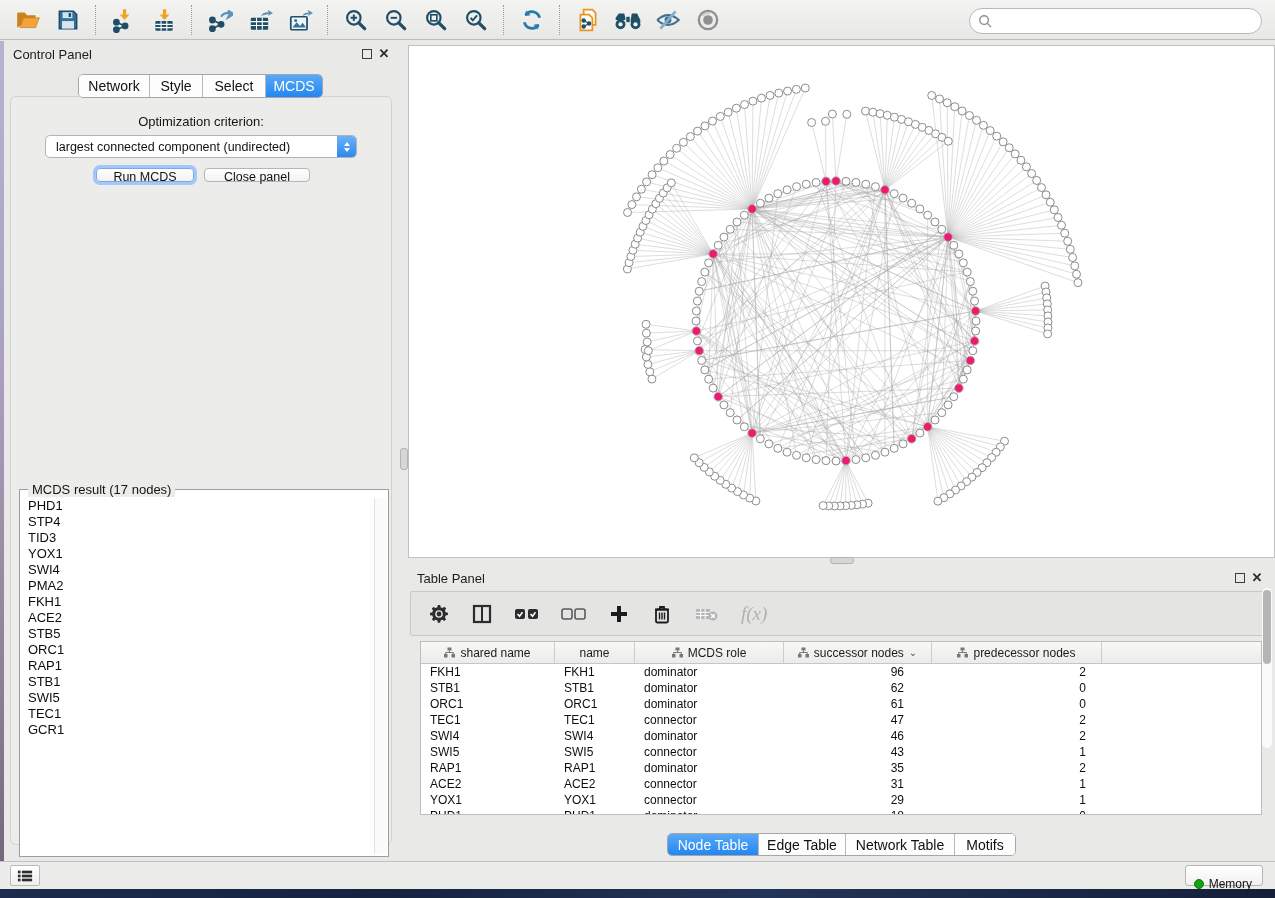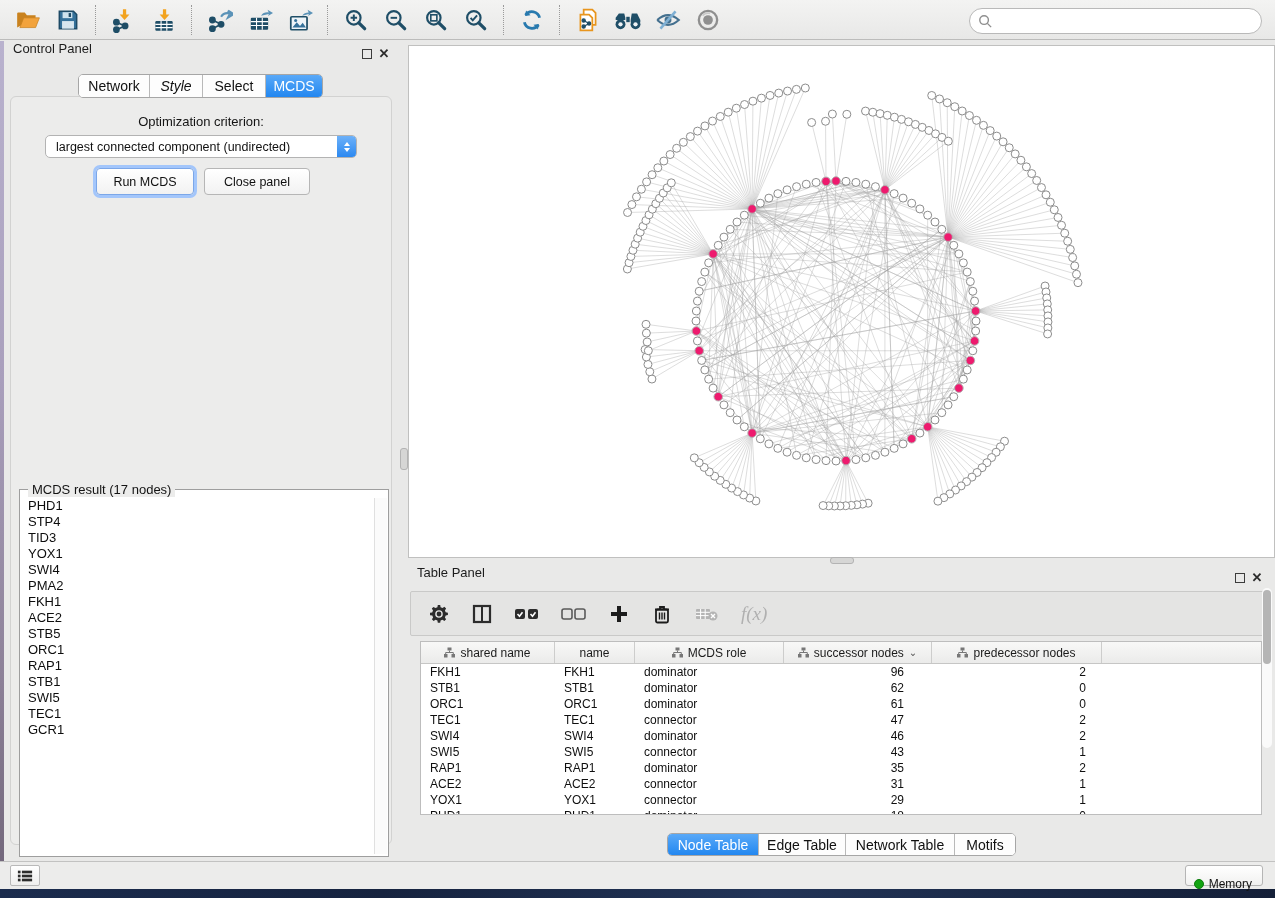--- a/index.html
+++ b/index.html
@@ -16,21 +16,21 @@
     background:linear-gradient(#f3f3f2,#e8e8e7);border-bottom:1px solid #bcbcbb;
     display:flex;align-items:center;padding-left:8px;box-sizing:border-box;}
   .tb{width:36px;height:34px;border:none;background:transparent;display:flex;
     align-items:center;justify-content:center;padding:0;margin:0 2px;cursor:pointer;}
   .sep{width:1px;height:30px;margin:0 7px;border-left:1px dotted #9a9a9a;}
   #search-box{position:absolute;right:13px;top:8px;width:283px;height:24px;background:#fff;
     border:1px solid #b9b9b9;border-radius:13px;display:flex;align-items:center;padding-left:8px;}
   #search-box input{border:none;outline:none;flex:1;height:18px;font-size:12px;background:transparent;}
   
   #control-panel{position:absolute;left:4px;top:41px;width:396px;height:819px;background:#e9e9e8;}
-  .panel-title-row{position:relative;height:27px;display:flex;align-items:flex-start;padding-left:9px;
+  .panel-title-row{position:relative;height:27px;display:flex;align-items:center;padding-left:9px;
     font-size:13px;color:#1c1c1c;}
   .float-btn{position:absolute;width:10px;height:10px;border:1.5px solid #3c3c3c;background:transparent;
     top:8px;cursor:pointer;padding:0;}
   .close-btn{position:absolute;top:6px;width:14px;height:14px;border:none;background:transparent;
     font-size:13px;font-weight:bold;color:#2b2b2b;line-height:14px;padding:0;cursor:pointer;}
   #cp-float{right:28px;} #cp-close{right:9px;}
   #cp-tabs{position:absolute;left:74px;top:33px;height:22px;display:flex;z-index:3;
     border:1px solid #a6a6a6;border-radius:5px;overflow:hidden;background:#fff;}
   .seg{display:flex;align-items:center;justify-content:center;font-size:14px;color:#111;
     background:#fdfdfd;border-right:1px solid #b9b9b9;cursor:pointer;}
@@ -41,21 +41,21 @@
   #opt-label{position:absolute;left:0;right:0;top:17px;text-align:center;font-size:13px;color:#141414;}
   #criterion{position:absolute;left:34px;top:38px;width:312px;height:23px;background:#fff;
     border:1px solid #b3b3b3;border-radius:5px;display:flex;align-items:center;cursor:pointer;box-sizing:border-box;}
   #criterion .val{flex:1;font-size:12.5px;padding-left:10px;white-space:nowrap;color:#111;}
   .stepper{width:19px;height:21px;background:linear-gradient(#6db1f9,#2c89f1);border-radius:0 4px 4px 0;
     display:flex;flex-direction:column;align-items:center;justify-content:center;gap:2px;}
   .tri-up{width:0;height:0;border-left:3.5px solid transparent;border-right:3.5px solid transparent;
     border-bottom:4.5px solid #fff;}
   .tri-down{width:0;height:0;border-left:3.5px solid transparent;border-right:3.5px solid transparent;
     border-top:4.5px solid #fff;}
-  .cp-btn{position:absolute;top:71px;height:27px;background:linear-gradient(#ffffff,#f2f2f2);
+  .cp-btn{position:absolute;top:71px;height:14px;background:linear-gradient(#ffffff,#f2f2f2);
     border:1px solid #b6b6b6;border-radius:4px;font-size:12.5px;font-family:"Liberation Sans",sans-serif;
     color:#111;cursor:pointer;}
   #run-mcds{left:85px;width:98px;box-shadow:0 0 0 3px #a3c6fb;border-color:#7ca7e8;}
   #close-panel{left:193px;width:106px;}
   #mcds-group{position:absolute;left:8px;top:392px;width:370px;height:368px;background:#ffffff;
     border:1px solid #9e9e9e;box-sizing:border-box;}
   #mcds-legend{position:absolute;top:-8px;left:8px;background:#ececeb;padding:0 4px;font-size:13px;color:#141414;}
   #mcds-list{position:absolute;left:0;top:8px;bottom:2px;right:14px;overflow:hidden;
     font-size:13px;line-height:16px;padding-left:8px;color:#0d0d0d;}
   #mcds-scroll{position:absolute;top:8px;right:1px;bottom:2px;width:12px;background:#fbfbfb;
@@ -270,21 +270,21 @@
   <div id="wall-left"></div>
 
   <div id="control-panel">
     <div class="panel-title-row">
       <span>Control Panel</span>
       <button class="float-btn" id="cp-float"></button>
       <button class="close-btn" id="cp-close">✕</button>
     </div>
     <div id="cp-tabs">
         <div class="seg" style="width: 70px;">Network</div>
-        <div class="seg" style="width: 52px; font-style: italic;">Style</div>
+        <div class="seg" style="width: 52px;">Style</div>
         <div class="seg" style="width: 62px;">Select</div>
         <div class="seg sel" style="width: 56px;">MCDS</div>
       </div>
     <div id="cp-body">
       <div id="opt-label">Optimization criterion:</div>
       <div id="criterion">
         <span class="val">largest connected component (undirected)</span>
         <span class="stepper">
             <span class="tri-up"></span>
             <span class="tri-down"></span>

